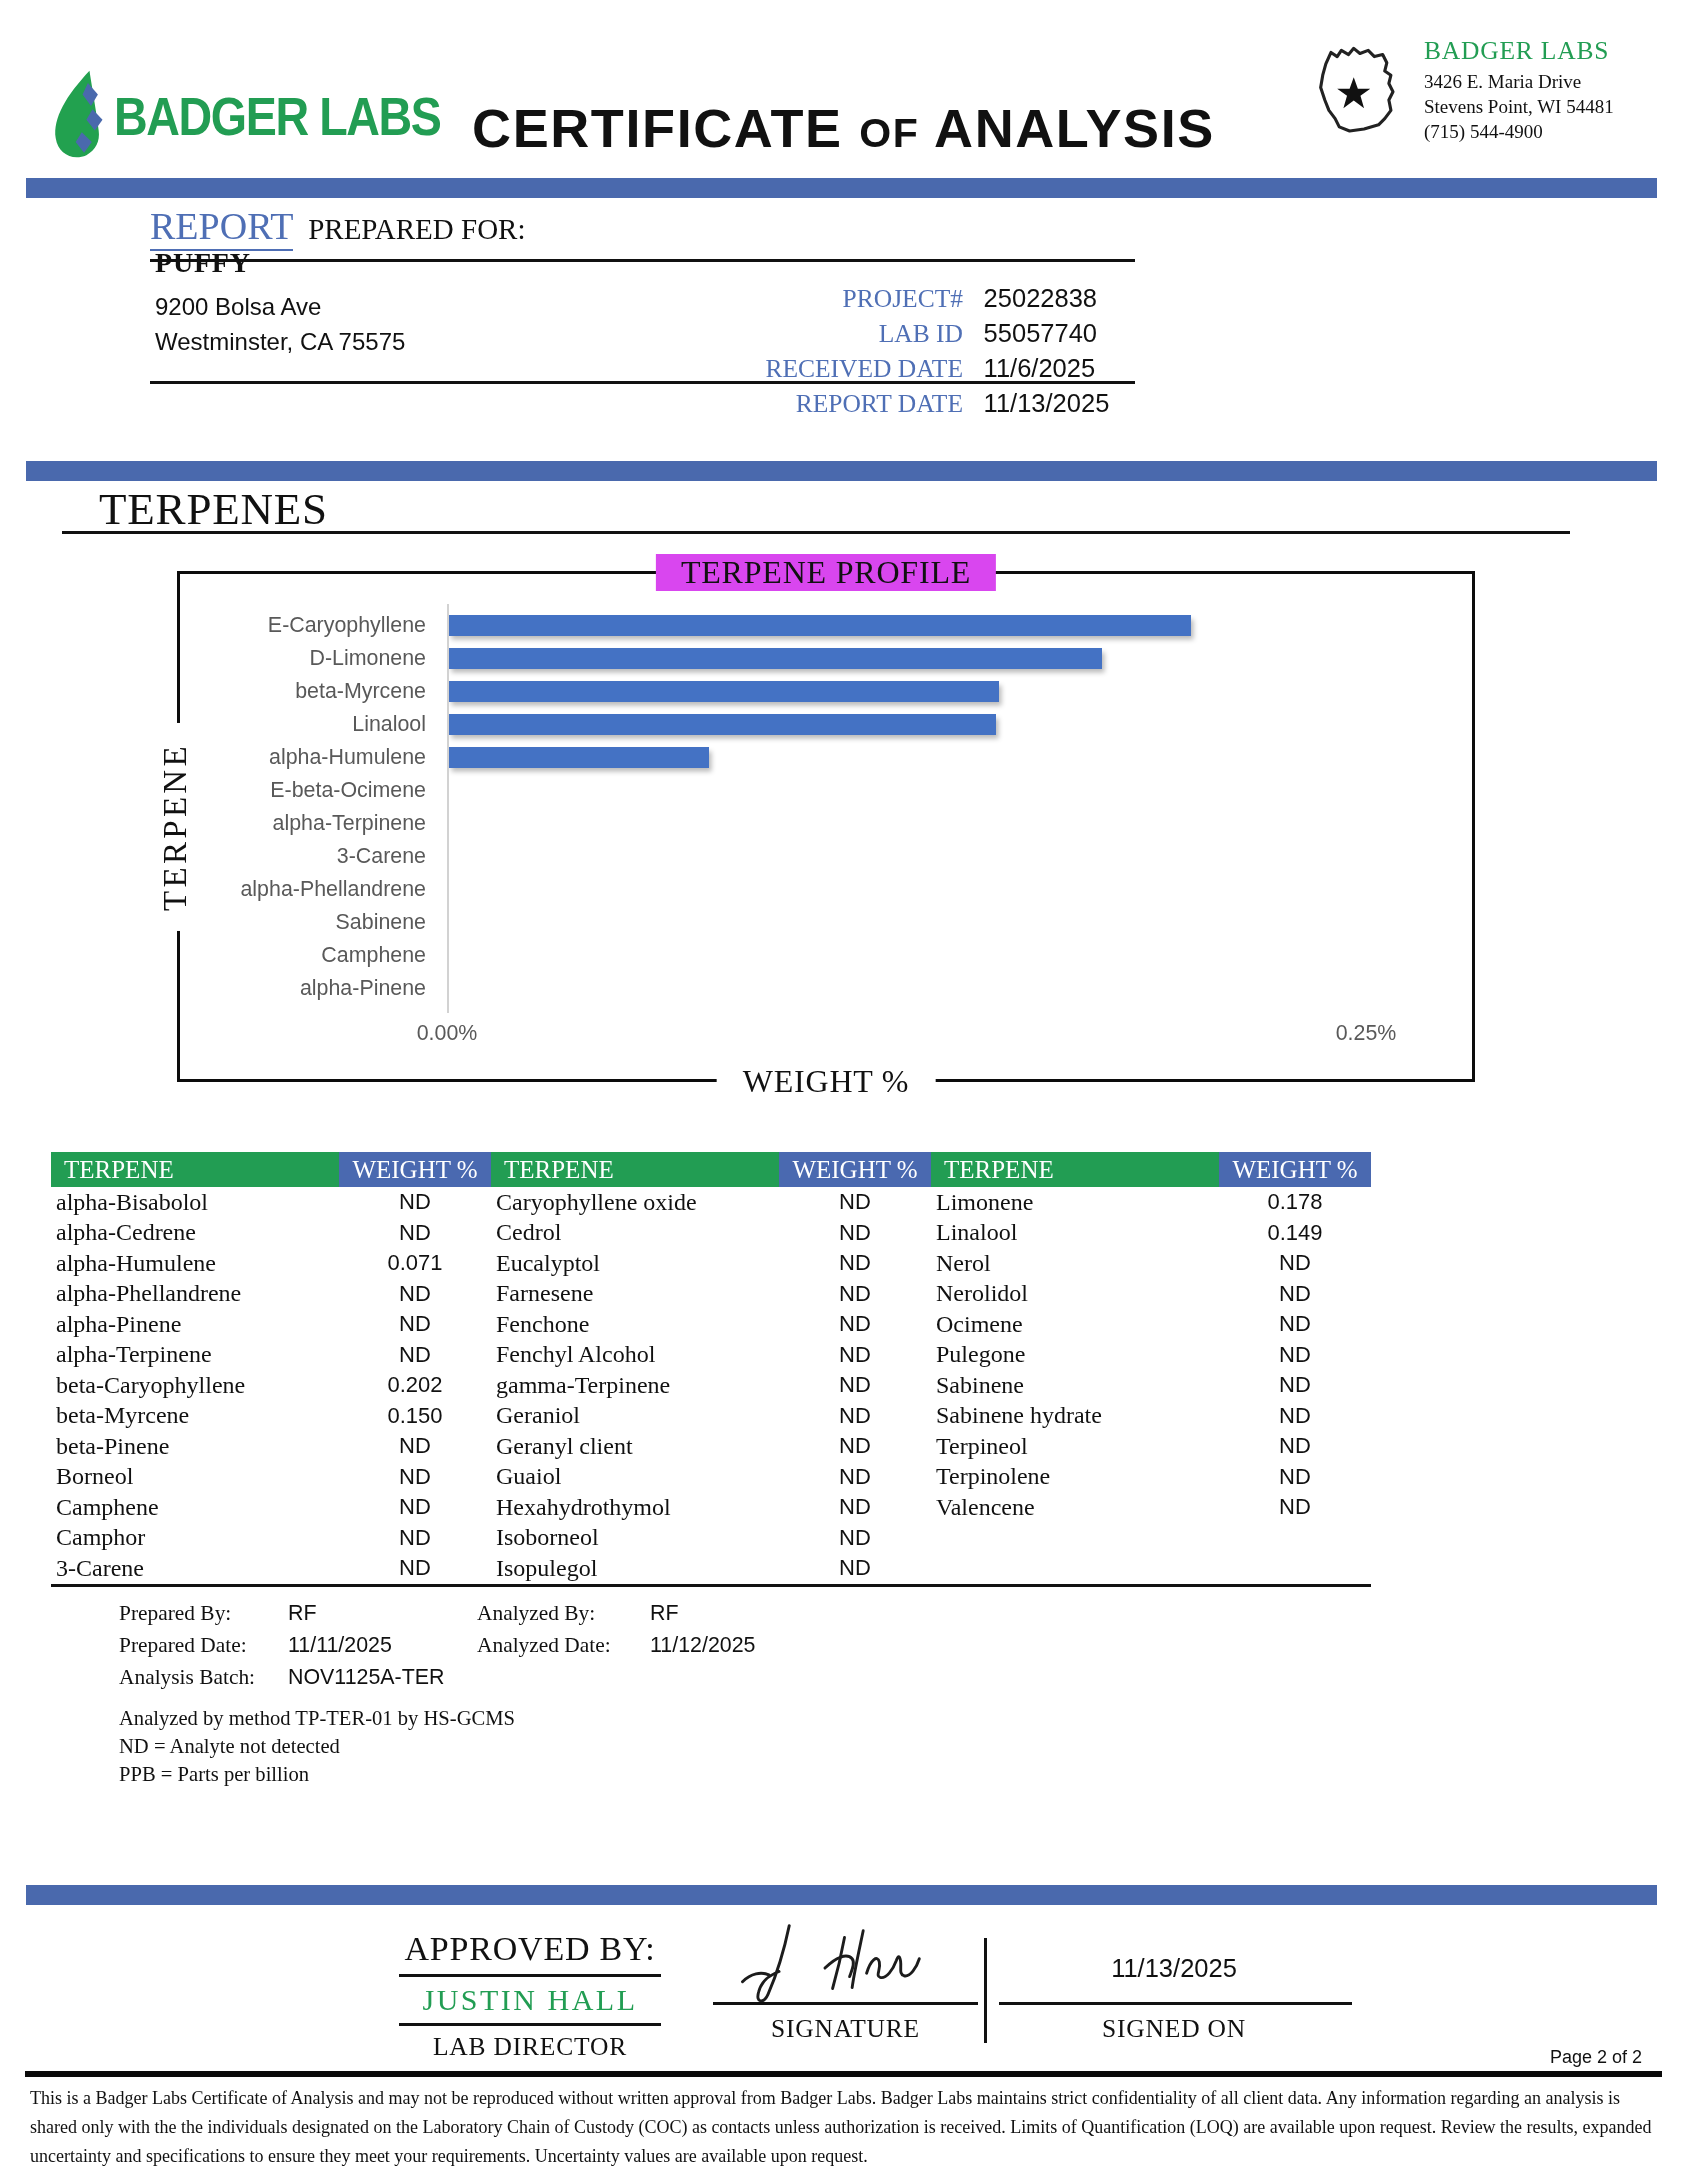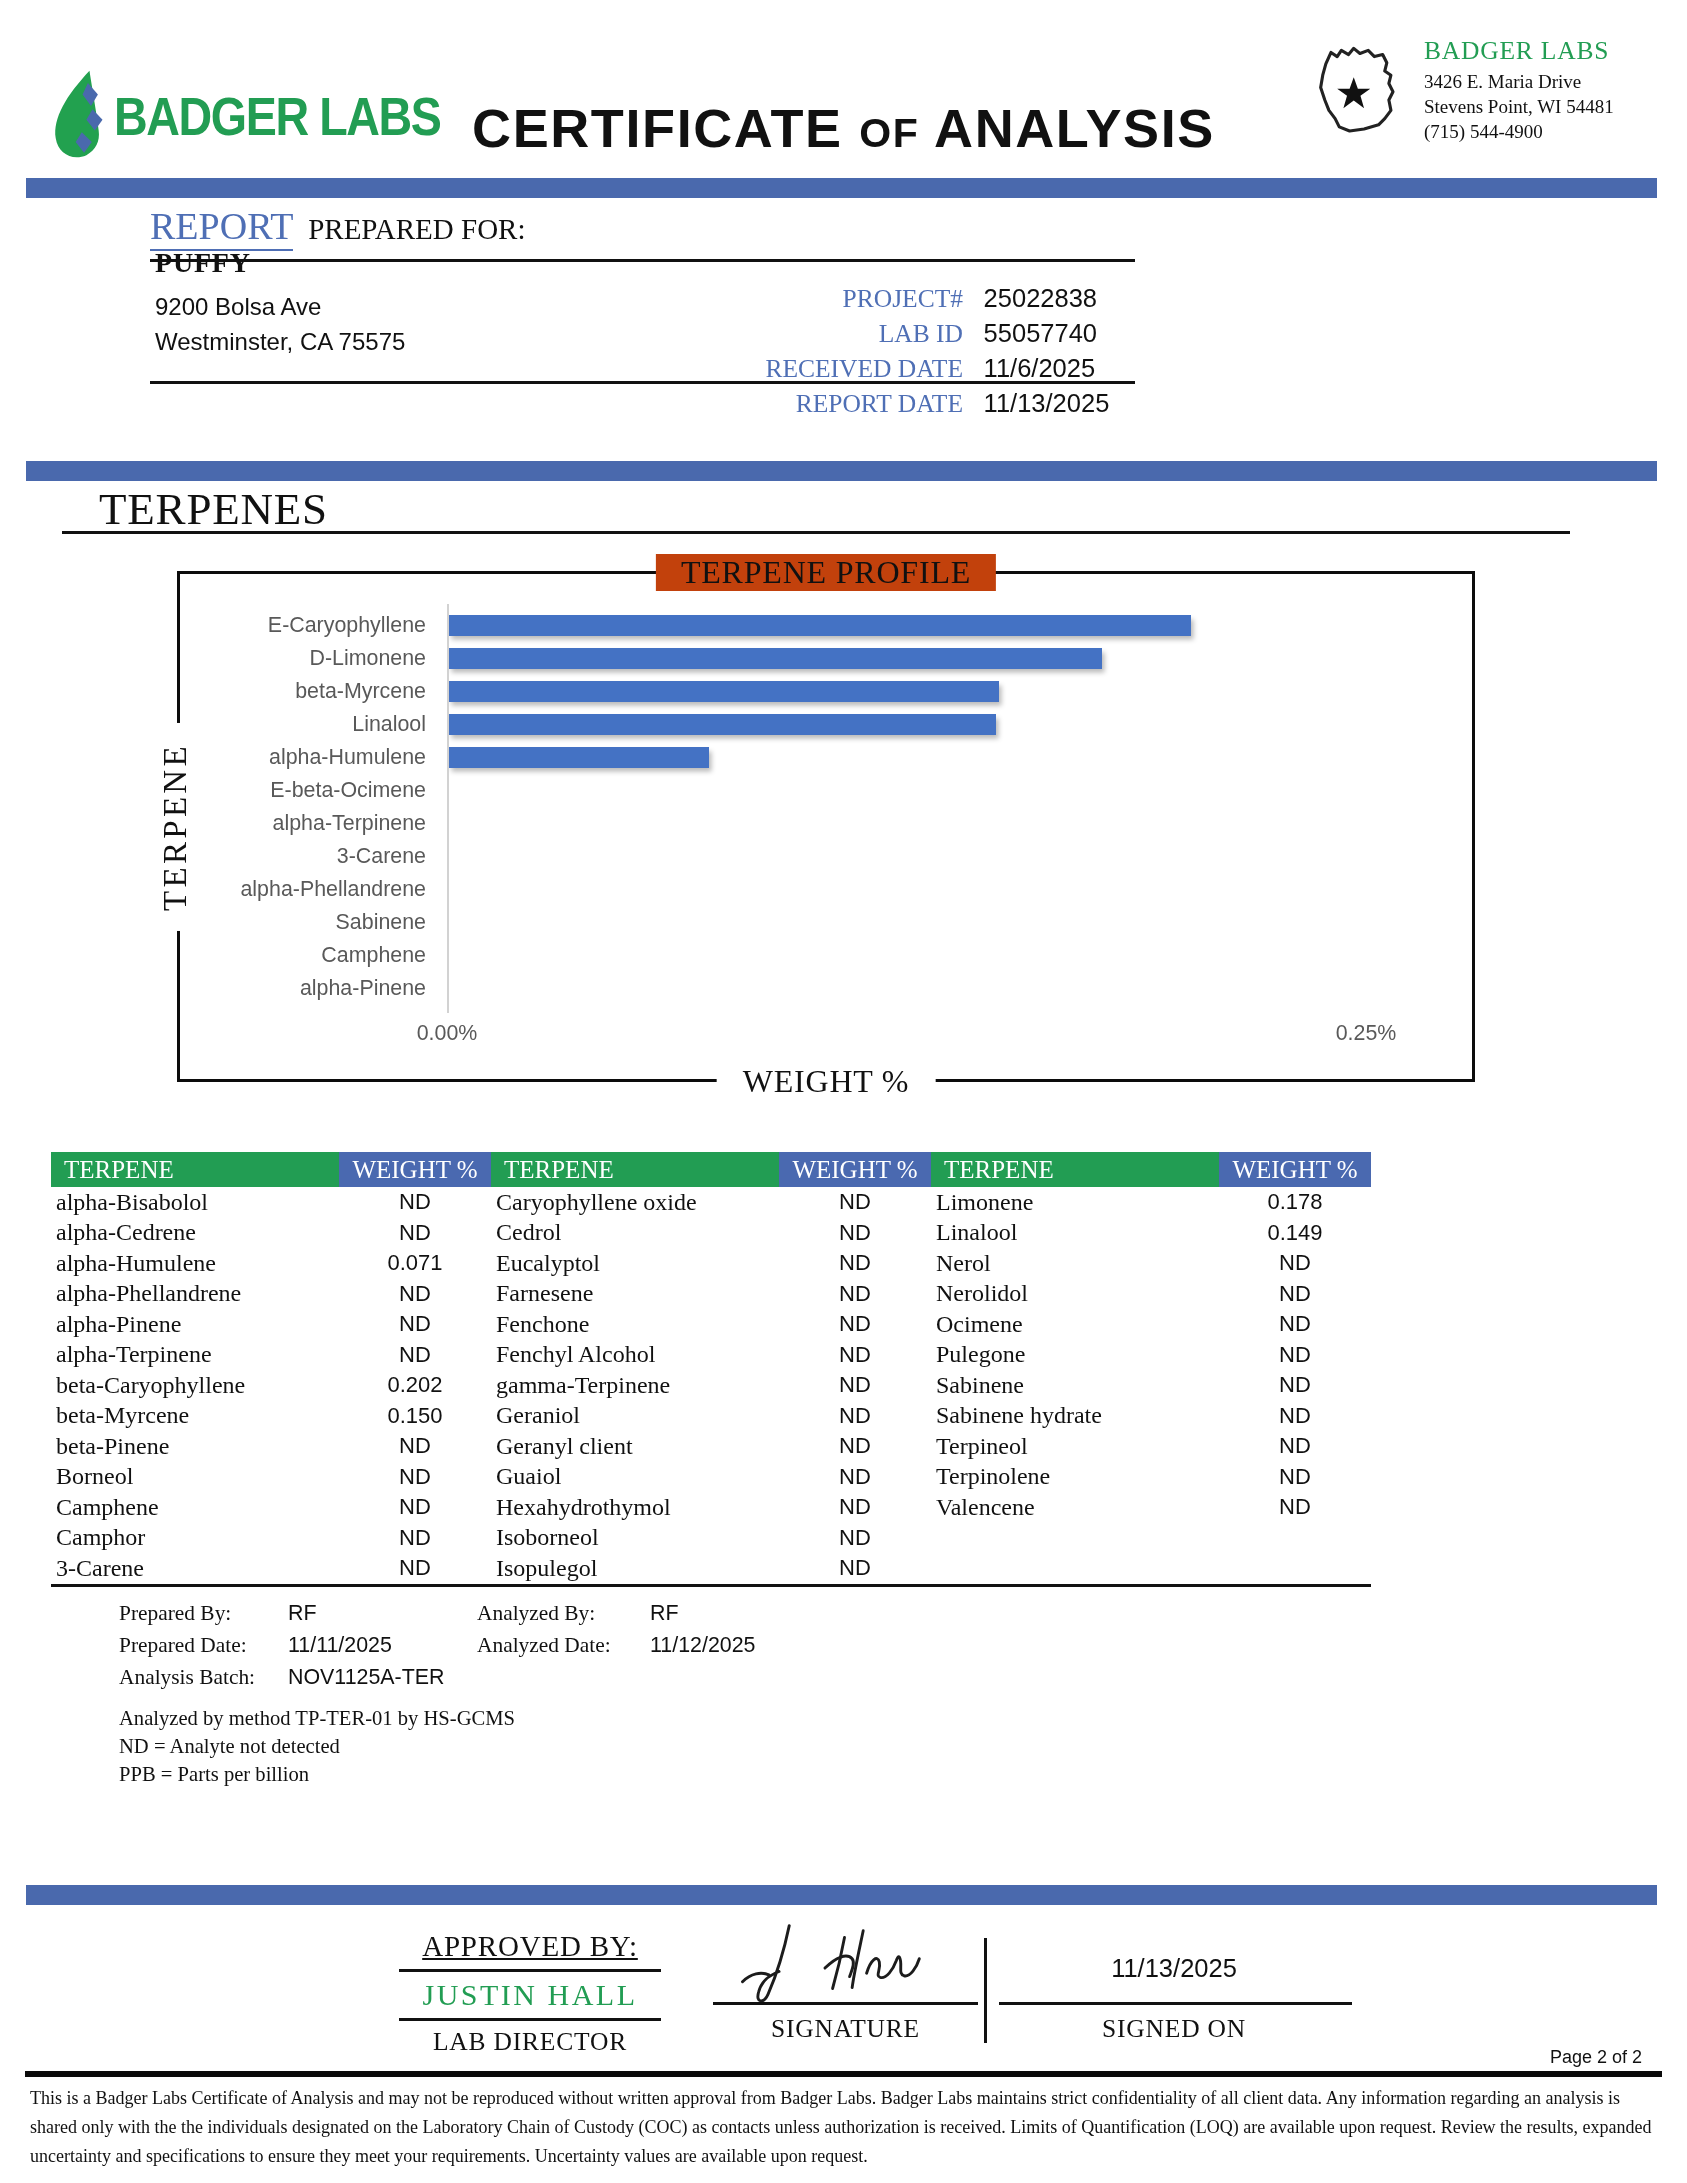--- a/index.html
+++ b/index.html
@@ -36,21 +36,21 @@
   .flabel{width:287px;text-align:right;color:var(--label-blue);font-size:25.5px;}
   .fvalue{padding-left:20.6px;font-family:"Liberation Sans",sans-serif;font-size:25.5px;}
   .sample-row{position:absolute;left:155px;top:394px;font-size:25.5px;white-space:nowrap;}
   .sample-val{font-family:"Liberation Sans",sans-serif;margin-left:51px;}
 
   
   .sec-title{position:absolute;left:73px;top:483px;font-size:45px;letter-spacing:0.8px;margin-left:26px;}
 
   
   .chart-box{position:absolute;left:177px;top:571px;width:1292px;height:505px;border:3.3px solid #0c0c0c;}
-  .chart-title{position:absolute;top:-20px;left:50%;transform:translateX(-50%);background:#c2410c;
+  .chart-title{position:absolute;top:-20px;left:50%;transform:translateX(-50%);background:#d946ef;
                padding:0 25px;font-size:32px;letter-spacing:0.8px;white-space:nowrap;}
   .chart-xlab{position:absolute;bottom:-21.4px;left:50%;transform:translateX(-50%);background:#fff;
               padding:0 26px;font-size:32px;letter-spacing:0.8px;white-space:nowrap;}
   .chart-ylab{position:absolute;left:-23px;top:50%;transform:translateY(-50%) rotate(180deg);
               writing-mode:vertical-rl;background:#fff;padding:20px 0;font-size:33px;letter-spacing:3.3px;}
   .rows{position:absolute;left:0;top:35px;width:100%;}
   .crow{display:flex;align-items:center;height:33px;}
   .clabel{width:268px;box-sizing:border-box;padding-right:22px;text-align:right;
           font-family:"Liberation Sans",sans-serif;font-size:21.4px;color:#595959;white-space:nowrap;}
   .ctrack{width:919px;height:20.6px;position:relative;}
@@ -73,21 +73,21 @@
   
   .meta{position:absolute;left:119px;top:1597px;}
   .mrow{display:flex;height:32px;align-items:center;font-size:21.4px;}
   .ml1{width:169px;} .mv1{width:189px;font-family:"Liberation Sans",sans-serif;}
   .ml2{width:173px;} .mv2{font-family:"Liberation Sans",sans-serif;}
   .mnote{font-size:20.6px;line-height:1.3;margin-top:1.6px;}
   .mnote.first{margin-top:11.5px;}
 
   
   .approve{position:absolute;left:394px;top:1930px;width:272px;text-align:center;}
-  .ab-label{font-size:29px;letter-spacing:0.8px;text-decoration:underline;}
+  .ab-label{font-size:34px;letter-spacing:0.8px;}
   .a-rule{height:3.3px;background:#111;margin:5.8px 5px;}
   .ab-name{font-size:30px;color:var(--green);letter-spacing:2.5px;margin:1.6px 0 0.8px;}
   .ab-title{font-size:25.5px;margin-top:5px;letter-spacing:0.8px;}
   .sig-svg{position:absolute;left:717px;top:1920px;}
   .sig-line{position:absolute;left:713px;top:2002px;width:265px;height:3.3px;background:#111;}
   .sig-label{position:absolute;left:713px;top:2014px;width:265px;text-align:center;font-size:25.5px;letter-spacing:0.8px;}
   .div-v{position:absolute;left:984px;top:1938px;width:2.5px;height:105px;background:#111;}
   .signed-date{position:absolute;left:997px;top:1954px;width:354px;text-align:center;
                font-family:"Liberation Sans",sans-serif;font-size:25.5px;}
   .signed-line{position:absolute;left:999px;top:2002px;width:353px;height:3.3px;background:#111;}

